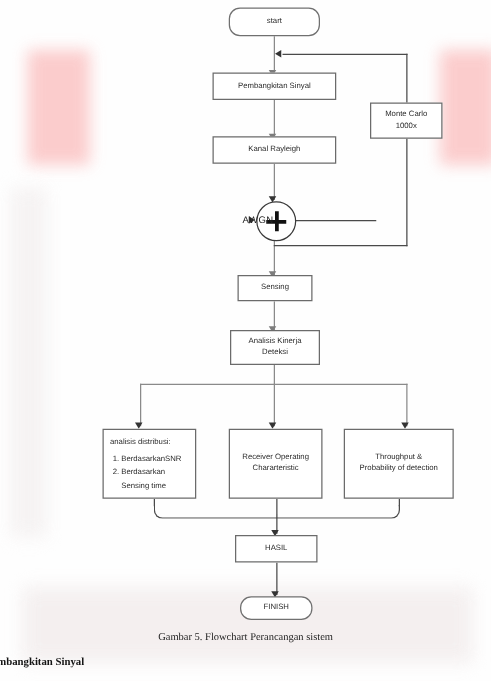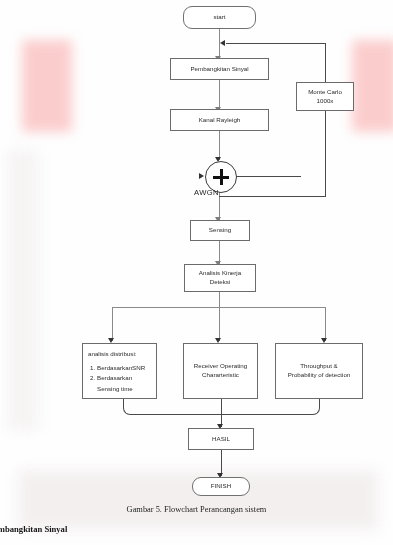--- a/index.html
+++ b/index.html
@@ -131,21 +131,21 @@
     border-bottom-right-radius: 7px;
   }
 
   
   .label {
     position: absolute;
     color: #222;
     z-index: 7;
     white-space: nowrap;
   }
-  #awgn-label { left: 194px; top: 188px; font-size: 7.6px; letter-spacing: .4px; }
+  #awgn-label { left: 194px; top: 171px; font-size: 7.6px; letter-spacing: .4px; }
 
   #figure-caption {
     position: absolute;
     left: 0; top: 505px; width: 393px;
     text-align: center;
     font-family: "Liberation Serif", serif;
     font-size: 8.4px;
     color: #1d1d1d;
     z-index: 8;
   }

